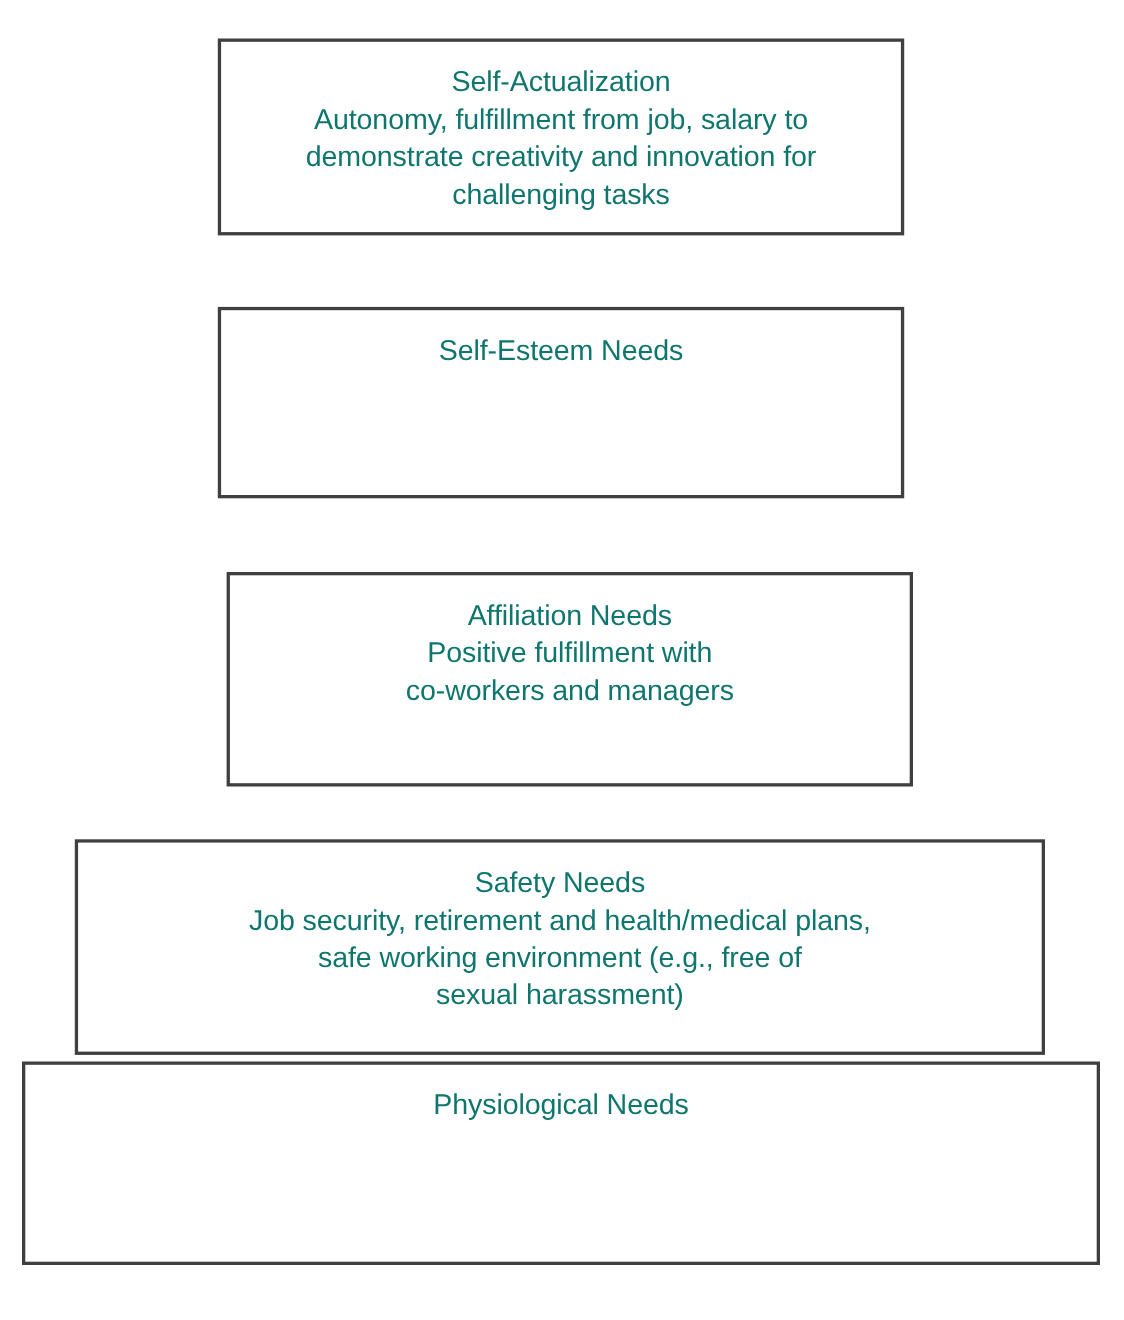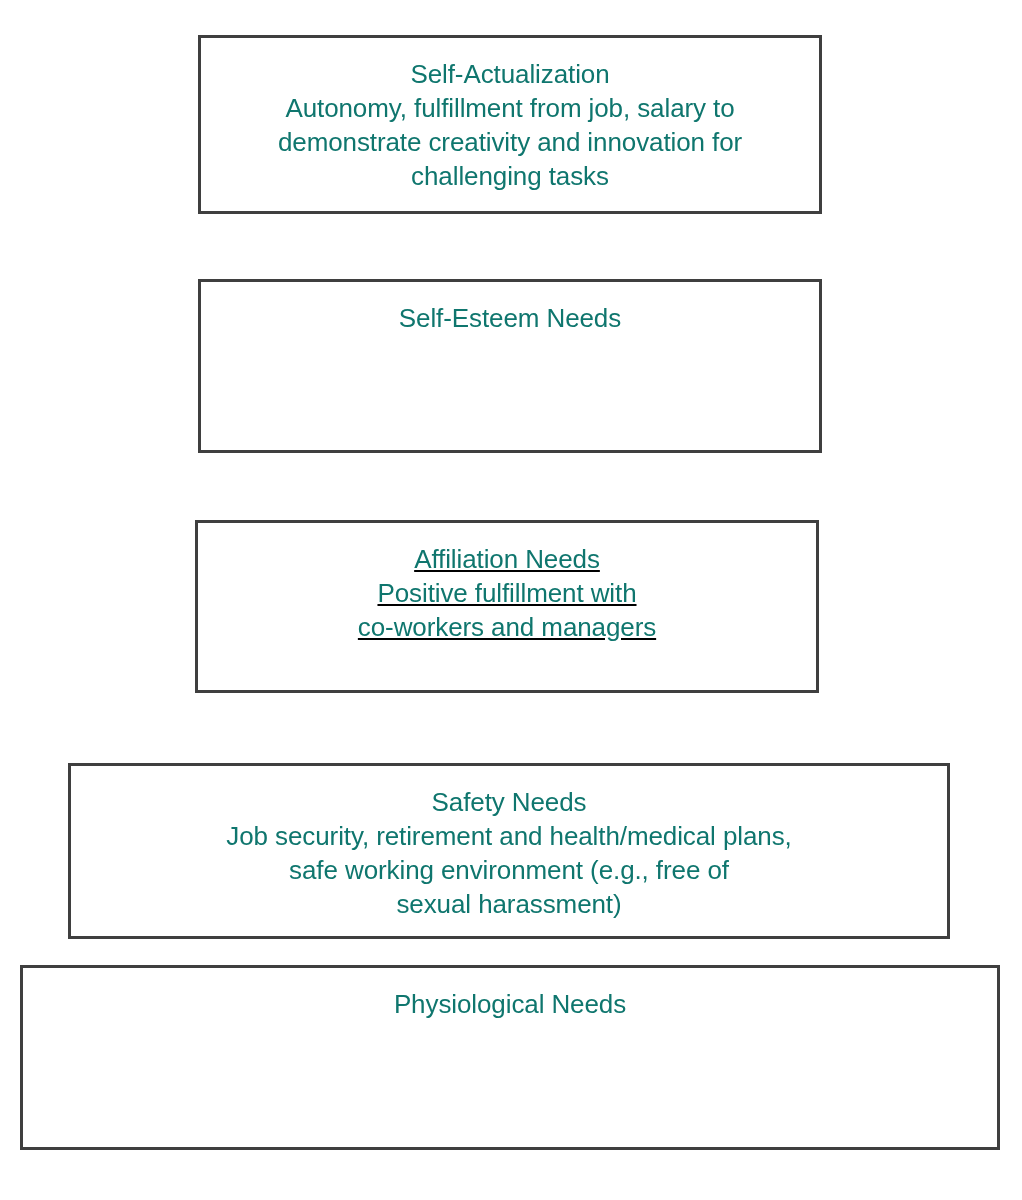--- a/index.html
+++ b/index.html
@@ -37,22 +37,22 @@
     white-space: pre-line;
     text-align: center;
     padding: 0 6px;
   }
   .level-title {
     display: block;
   }
   
   #level-self-actualization { left: 198px; top: 35px;   width: 624px; height: 179px; }
   #level-self-esteem        { left: 198px; top: 279px;  width: 624px; height: 174px; }
-  #level-affiliation        { left: 195px; top: 520px;  width: 624px; height: 173px; text-decoration: underline; }
-  #level-safety             { left: 68px;  top: 763px;  width: 882px; height: 176px; }
+  #level-affiliation        { left: 206px; top: 520px;  width: 624px; height: 195px; }
+  #level-safety             { left: 68px;  top: 763px;  width: 882px; height: 196px; }
   #level-physiological      { left: 20px;  top: 965px; width: 980px; height: 185px; }
 </style>
 </head>
 <body>
 
 <div id="diagram-canvas">
 
   <div class="need-box" id="level-self-actualization">
     <span class="need-text level-title">Self-Actualization</span>
     <span class="need-text">Autonomy, fulfillment from job, salary to

